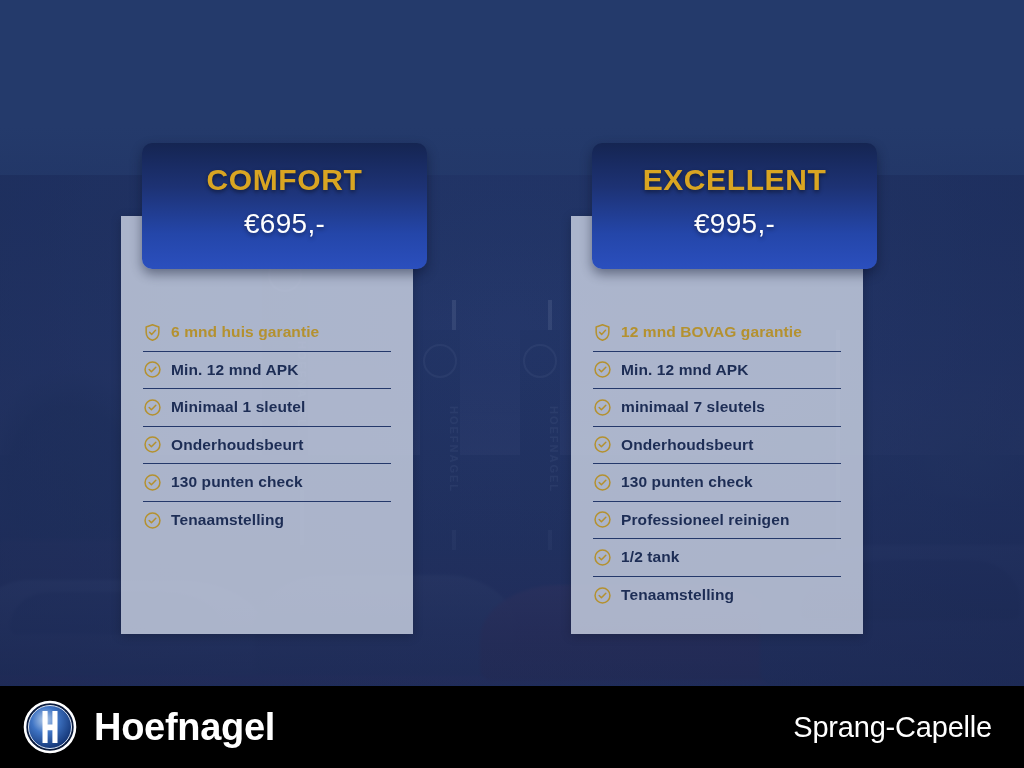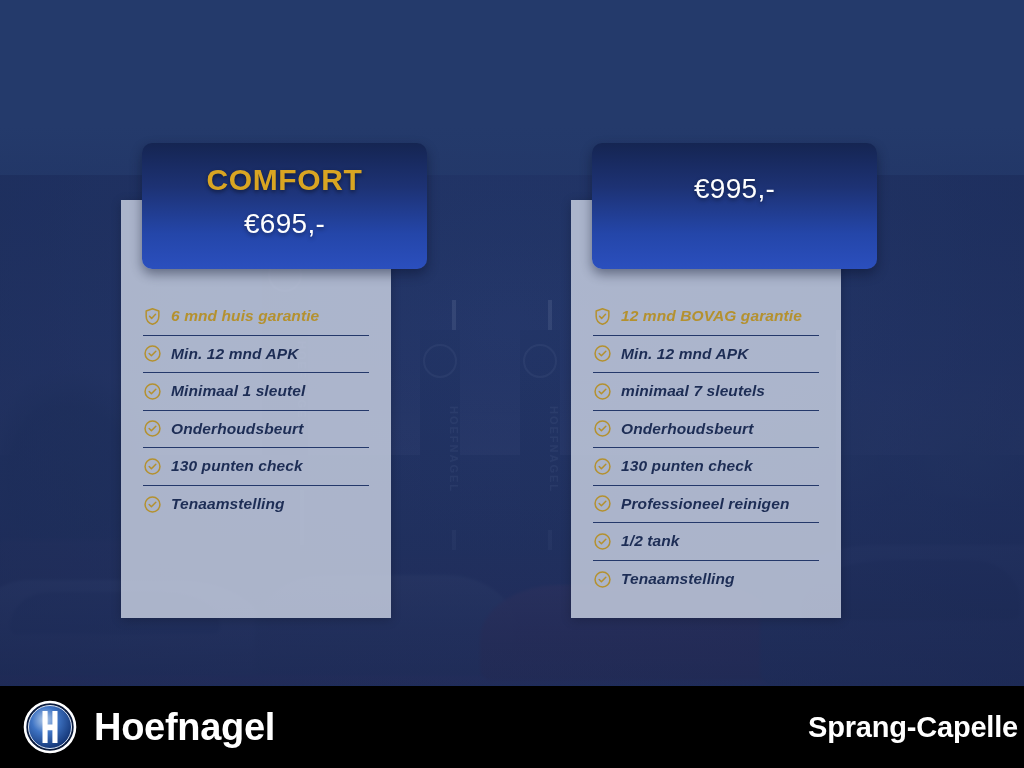--- a/index.html
+++ b/index.html
@@ -155,26 +155,25 @@
     color: #ffffff;
     font-size: 44px;
     font-weight: bold;
     letter-spacing: .5px;
     text-shadow: 0 2px 5px rgba(0,0,0,.35);
   }
 
   
   .card {
     position: absolute;
-    top: 200px;
-    width: 270px;
+    top: 216px;
+    width: 292px;
     height: 418px;
     background: rgba(206,214,230,.80);
     box-shadow: 0 2px 10px rgba(0,0,0,.20);
-    font-style: italic;
   }
   #card-0 { left: 121px; }
   #card-1 { left: 571px; }
 
   .card-badge {
     position: absolute;
     top: 143px;
     width: 285px;
     height: 126px;
     border-radius: 10px;
@@ -254,24 +253,24 @@
     position: relative;
   }
   .brand-name {
     color: #ffffff;
     font-size: 38px;
     font-weight: bold;
     letter-spacing: -.3px;
   }
   .footer-right {
     margin-left: auto;
-    padding-right: 6px;
+    padding-right: 32px;
     color: #ffffff;
     font-size: 29px;
-    font-weight: bold;
+    font-weight: normal;
     letter-spacing: -.2px;
   }
 </style>
 </head>
 <body>
 
 <div id="stage">
 
   <div class="bg-photo">
     <div class="bg-sky"></div>
@@ -424,20 +423,21 @@
         </div>
       </div>
   </div>
 
   <div class="card-badge" id="badge-0">
     <div class="badge-name">COMFORT</div>
     <div class="badge-price">€695,-</div>
   </div>
 
   <div class="card-badge" id="badge-1">
+    <div class="badge-name">EXCELLENT</div>
     <div class="badge-price">€995,-</div>
   </div>
 
   <div class="footer">
     <div class="footer-left">
       <div class="logo-mark">
         <svg viewBox="0 0 56 56" width="56" height="56" aria-hidden="true">
           <defs>
             <radialGradient id="lgdisc" cx="38%" cy="34%" r="72%">
               <stop offset="0%" stop-color="#b9d0ec"></stop>

